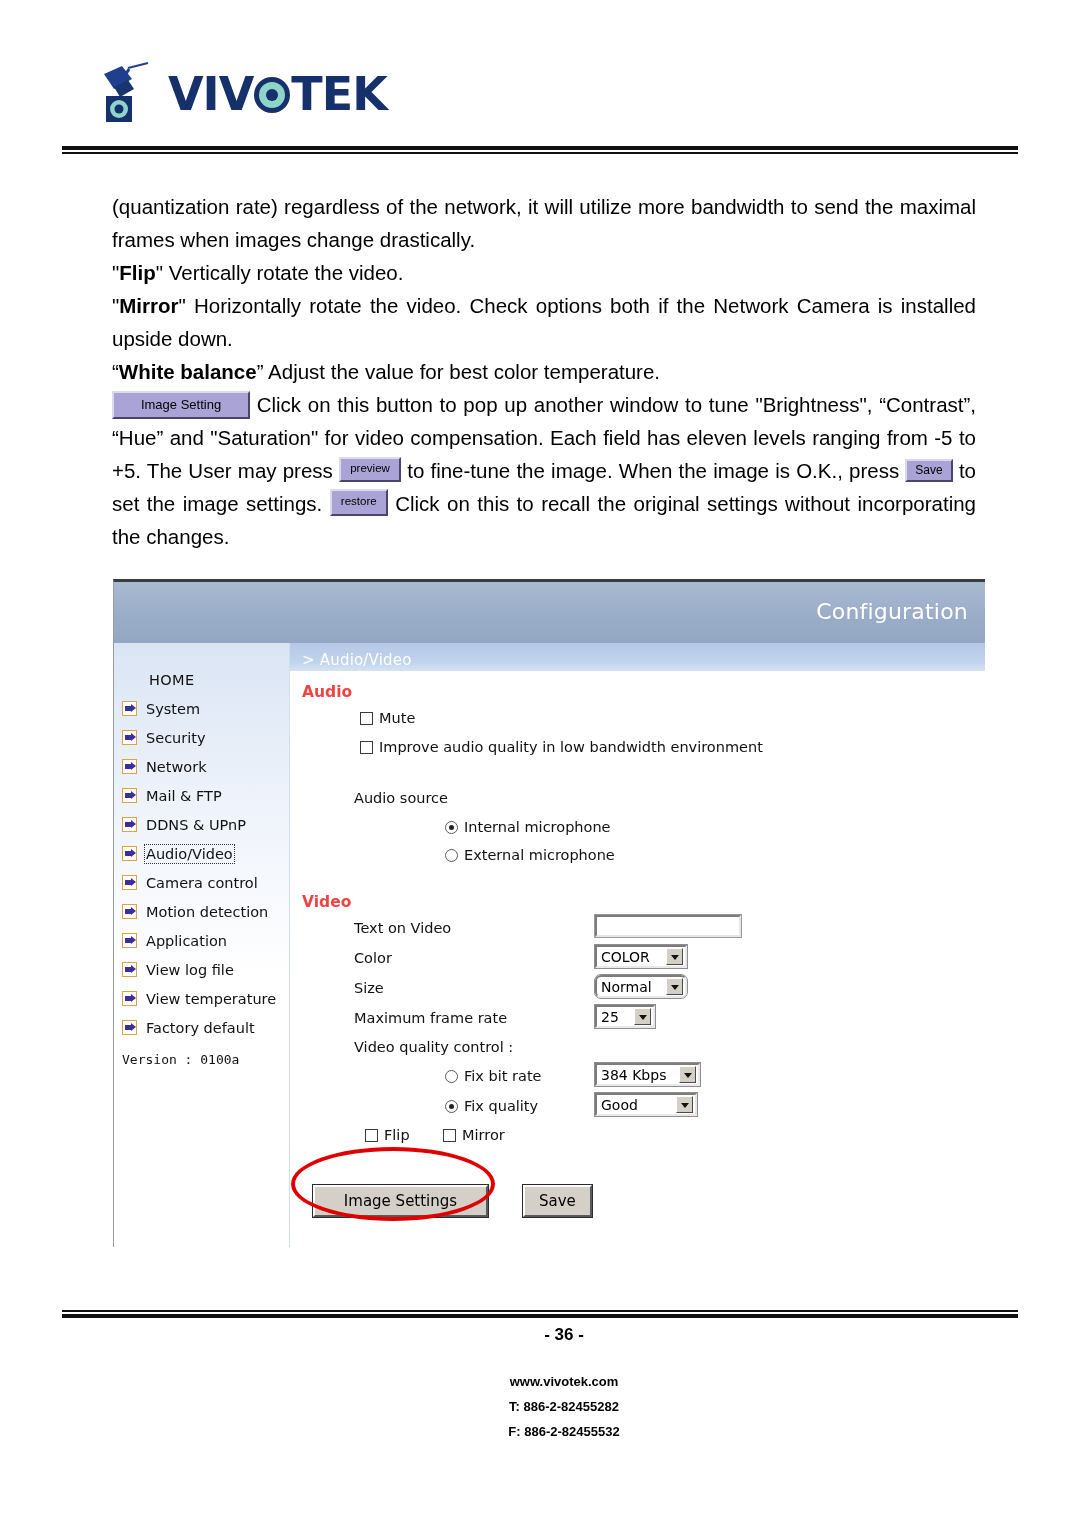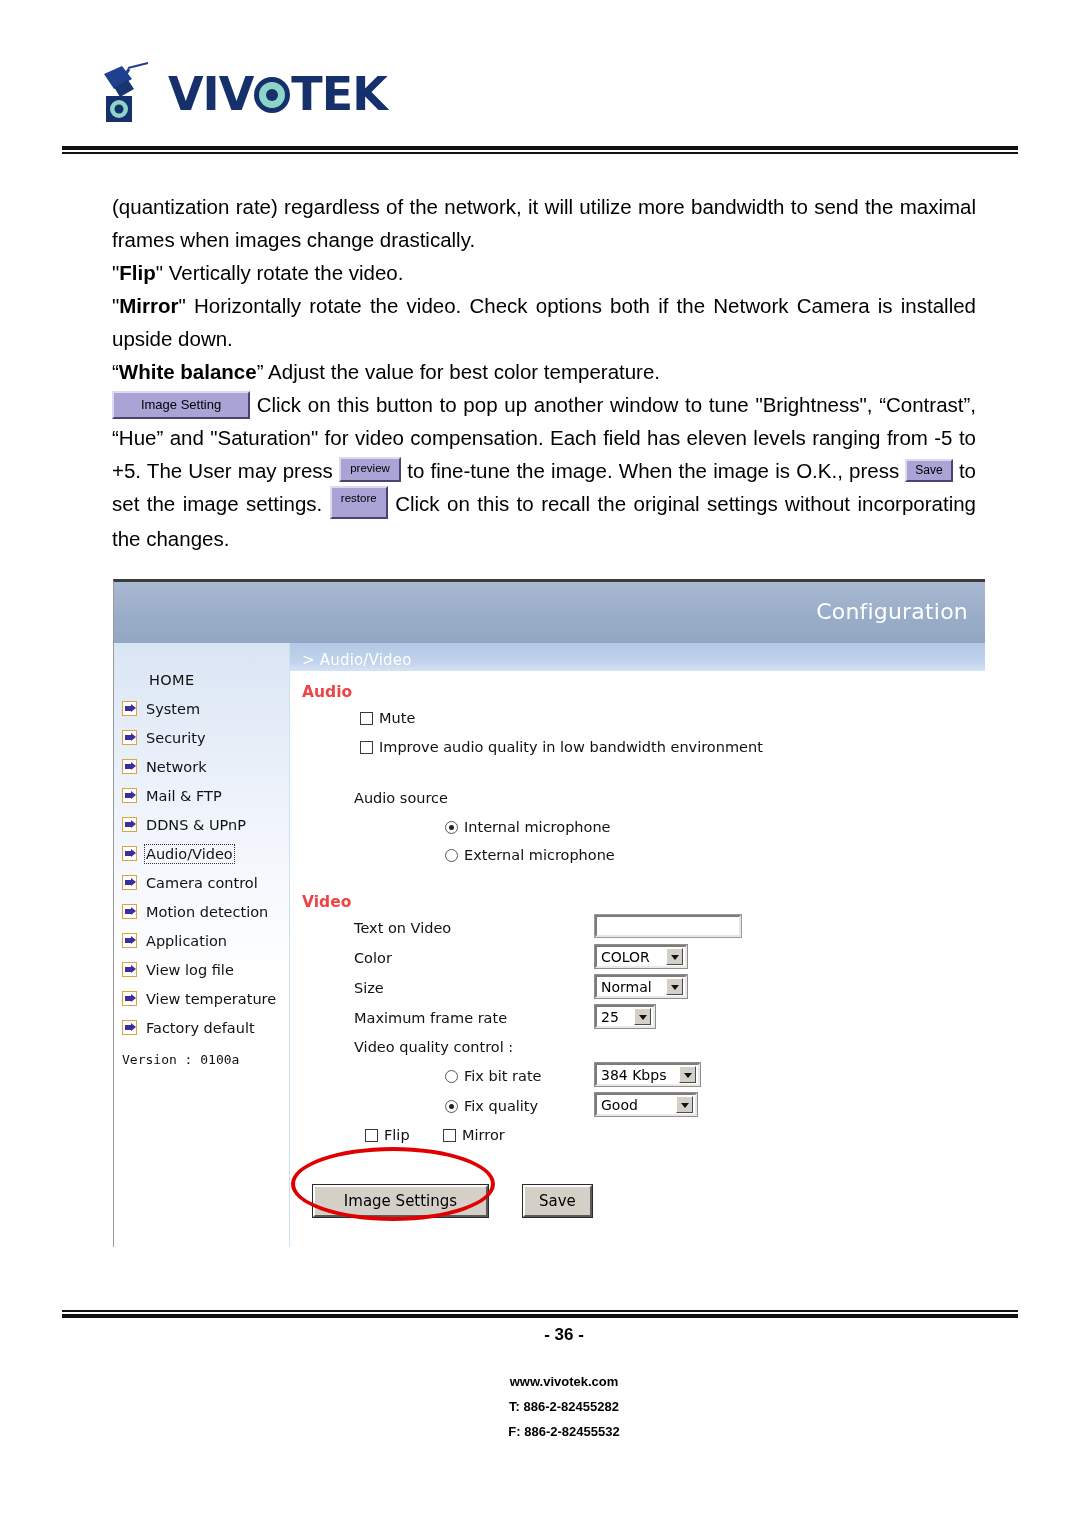--- a/index.html
+++ b/index.html
@@ -47,21 +47,21 @@
     color: #000000;
     font-family: "Liberation Sans", sans-serif;
     text-align: center;
     vertical-align: middle;
     line-height: 1;
     white-space: nowrap;
   }
   .ib-imagesetting { font-size: 13px; padding: 5px 9px 6px; min-width: 138px; position: relative; top: -2px; }
   .ib-preview      { font-size: 11.5px; padding: 4px 9px 5px; min-width: 62px; position: relative; top: -3px; }
   .ib-save         { font-size: 12px; padding: 3px 8px 4px; min-width: 44px; position: relative; top: -2px; }
-  .ib-restore      { font-size: 11.5px; padding: 5px 9px 12px; min-width: 58px; position: relative; top: -3px; }
+  .ib-restore      { font-size: 11.5px; padding: 5px 9px 6px; min-width: 58px; position: relative; top: -3px; }
 
   
   .ui-shot {
     position: absolute; left: 113px; top: 579px;
     width: 872px; height: 668px;
     background: #ffffff;
     border-top: 3px solid #3d3d3d;
     border-left: 1px solid #9a9a9a;
     overflow: hidden;
   }
@@ -348,21 +348,21 @@
     <div style="position:absolute; left:64px; top:277px;" class="fld-label">Text on Video</div>
     <input class="txt-input" style="position: absolute; left: 305px; top: 272px;" type="text" value="">
 
     <div style="position:absolute; left:64px; top:307px;" class="fld-label">Color</div>
     <div class="sel" style="position:absolute; left:305px; top:302px; width:92px;">
       <span>COLOR</span>
       <span class="sel-arrow"></span>
     </div>
 
     <div style="position:absolute; left:64px; top:337px;" class="fld-label">Size</div>
-    <div class="sel" style="position:absolute; left:305px; top:332px; width:92px;">
+    <div class="sel" style="position:absolute; left:305px; top:332px; width:92px;border-radius:6px;">
       <span>Normal</span>
       <span class="sel-arrow"></span>
     </div>
 
     <div style="position:absolute; left:64px; top:367px;" class="fld-label">Maximum frame rate</div>
     <div class="sel" style="position:absolute; left:305px; top:362px; width:60px;">
       <span>25</span>
       <span class="sel-arrow"></span>
     </div>
 

